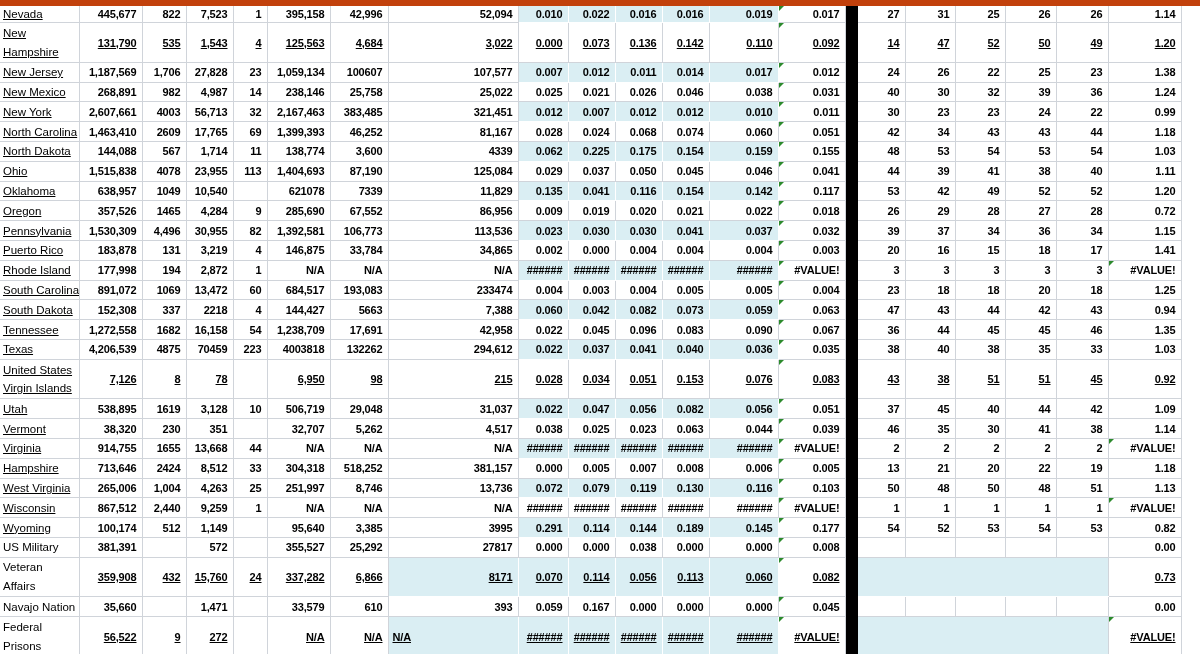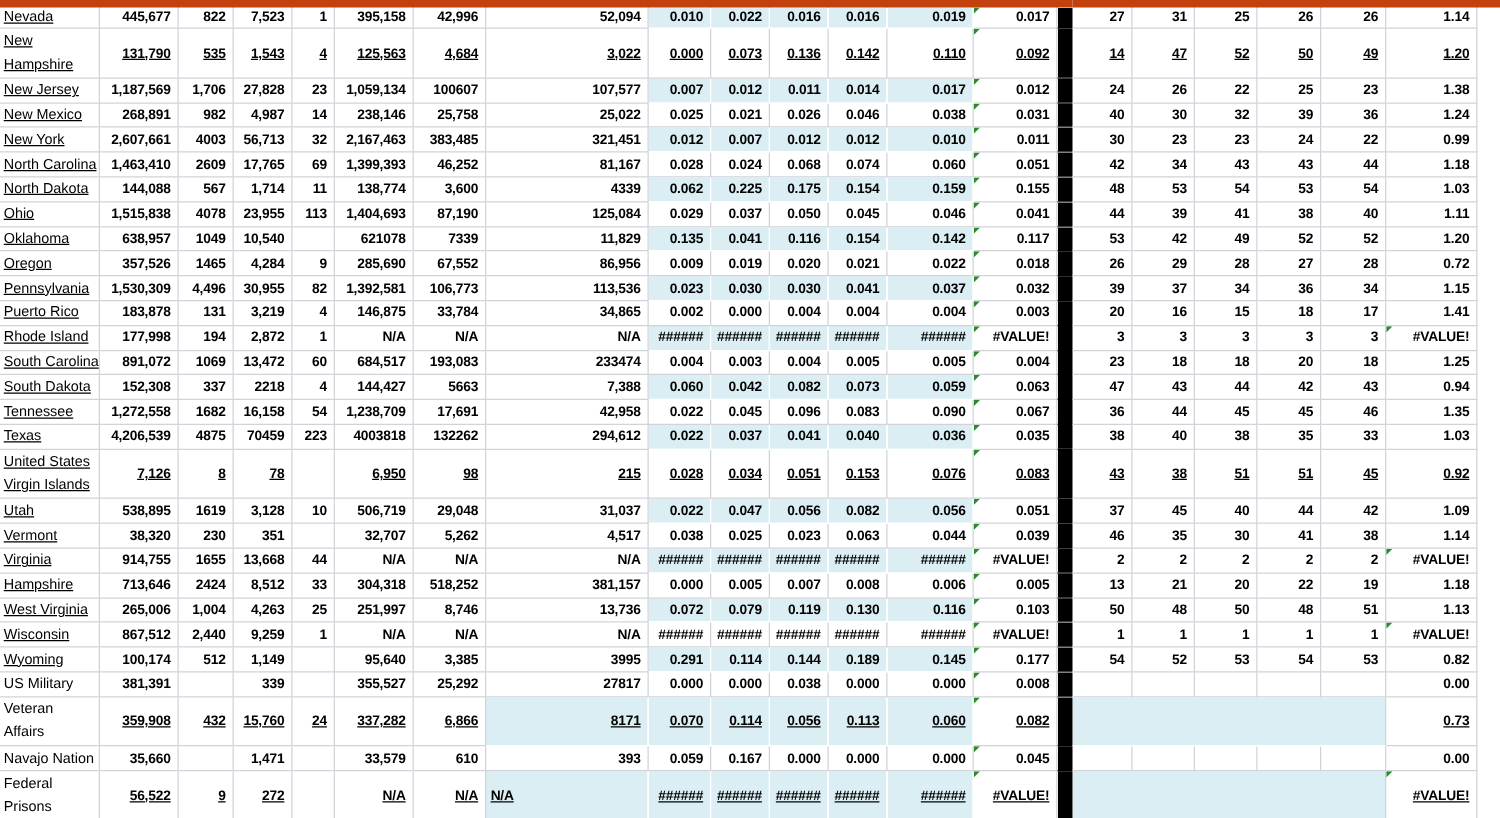--- a/index.html
+++ b/index.html
@@ -649,21 +649,21 @@
         <td class="num">53</td>
         <td class="num">54</td>
         <td class="num">53</td>
         <td class="num">0.82</td>
         <td class="trail"></td>
       </tr>
       <tr>
         <td class="name"><span class="lbl">US Military</span></td>
         <td class="num">381,391</td>
         <td class="num"></td>
-        <td class="num">339</td>
+        <td class="num">572</td>
         <td class="num"></td>
         <td class="num">355,527</td>
         <td class="num">25,292</td>
         <td class="num">27817</td>
         <td class="num">0.000</td>
         <td class="num">0.000</td>
         <td class="num">0.038</td>
         <td class="num">0.000</td>
         <td class="num">0.000</td>
         <td class="num rel">0.008<span class="tri"></span></td>

